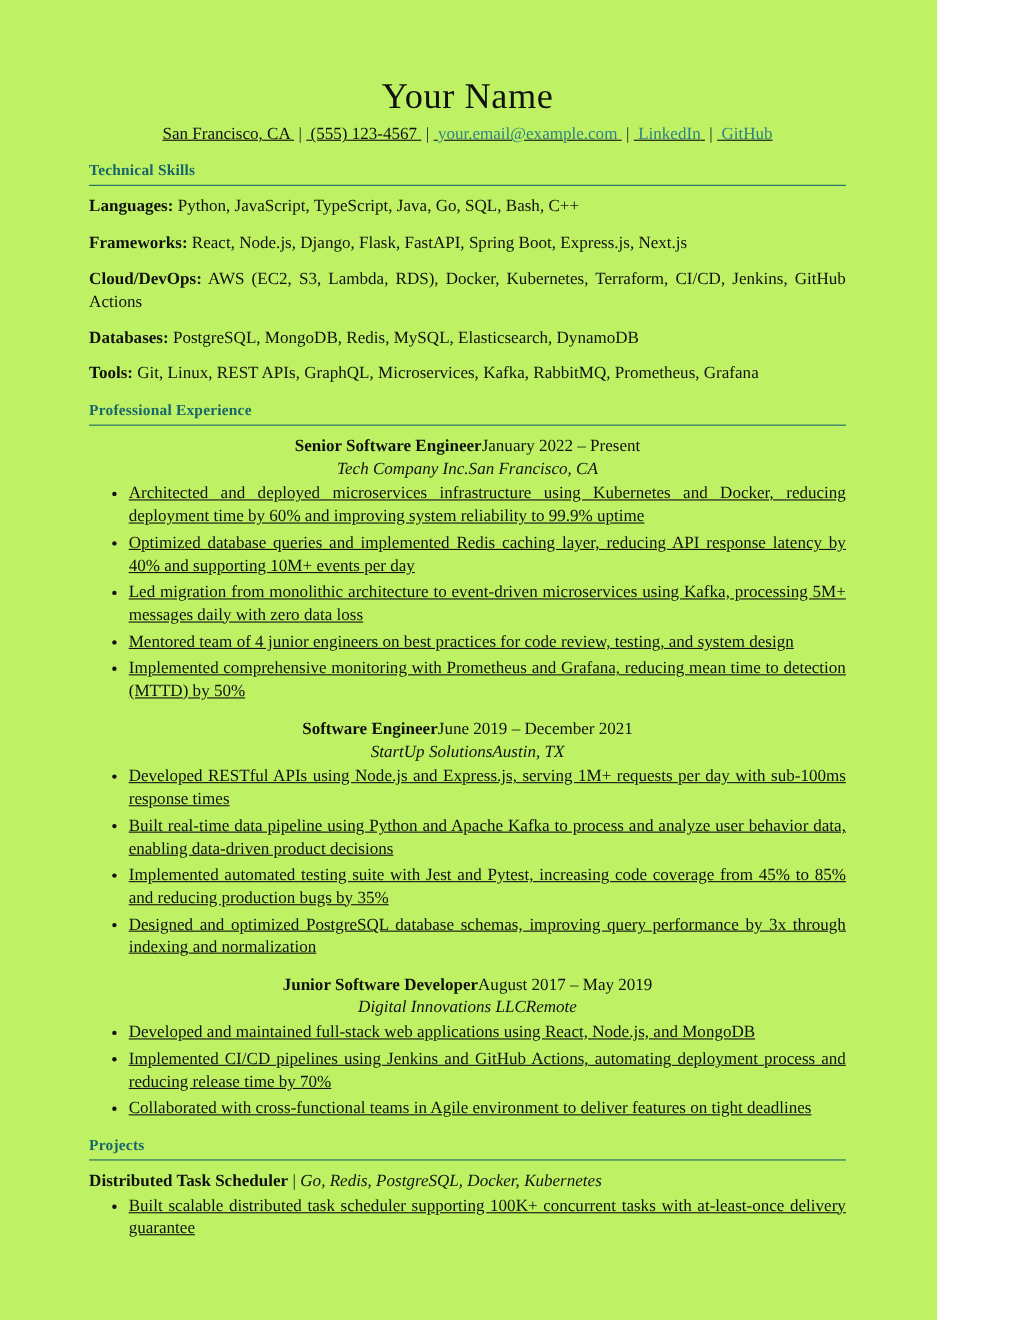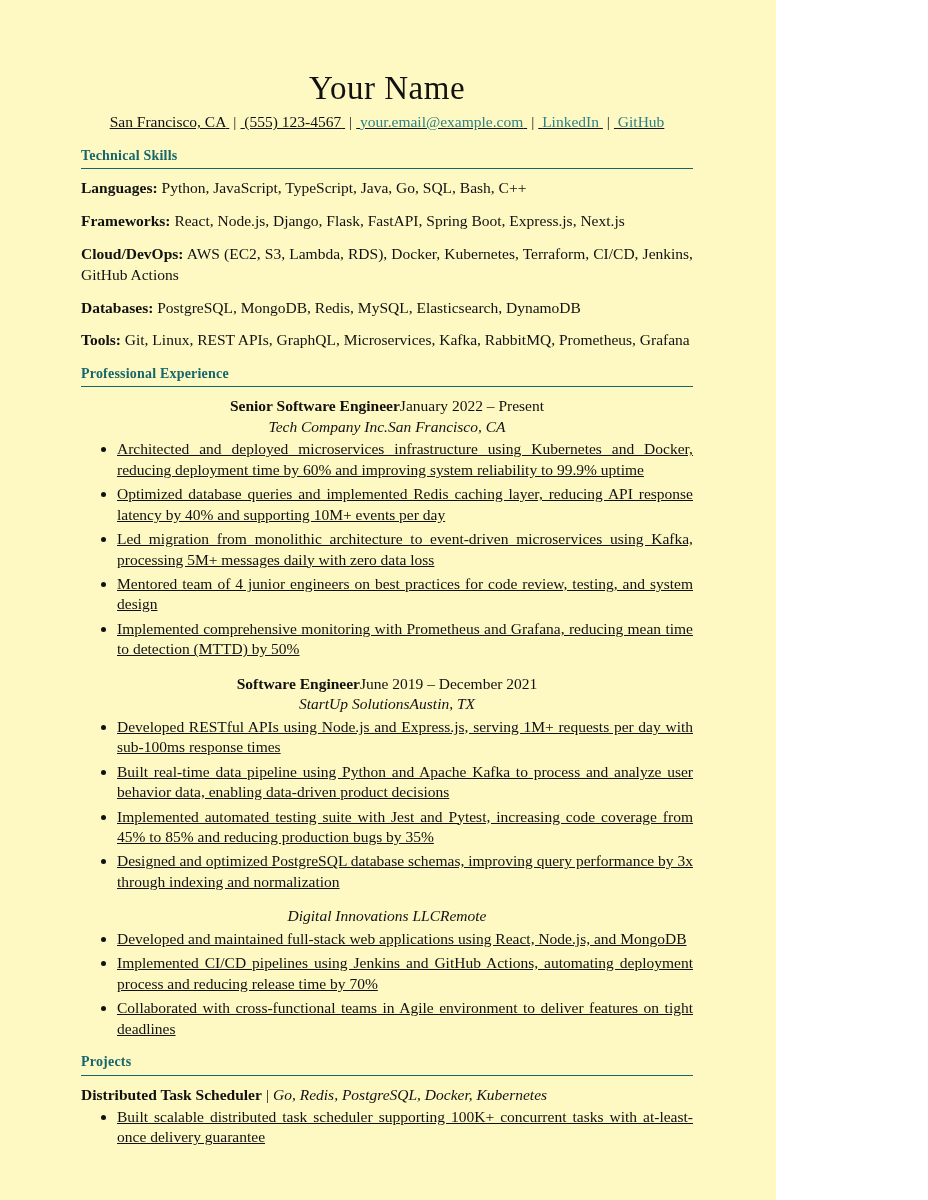--- a/index.html
+++ b/index.html
@@ -2,23 +2,23 @@
 <html><head>
 <meta charset="utf-8">
 <style>
   html, body {
     margin: 0;
     padding: 0;
     background: #ffffff;
   }
   .page {
     position: relative;
-    width: 776px;
+    width: 852px;
     height: 1200px;
-    background: #fef9c3;
+    background: #bef264;
     box-sizing: border-box;
     padding: 70px 83px 40px 81px;
     font-family: "Liberation Serif", "DejaVu Serif", serif;
     font-size: 15.5px;
     color: #111111;
     line-height: 1.32;
     overflow: hidden;
   }
   
   .name {
@@ -143,20 +143,24 @@
       </div>
       <ul class="bullets">
         <li>Developed RESTful APIs using Node.js and Express.js, serving 1M+ requests per day with sub-100ms response times</li>
         <li>Built real-time data pipeline using Python and Apache Kafka to process and analyze user behavior data, enabling data-driven product decisions</li>
         <li>Implemented automated testing suite with Jest and Pytest, increasing code coverage from 45% to 85% and reducing production bugs by 35%</li>
         <li>Designed and optimized PostgreSQL database schemas, improving query performance by 3x through indexing and normalization</li>
       </ul>
     </div>
 
     <div class="job">
+      <div class="job-head">
+        <span class="job-title">Junior Software Developer</span>
+        <span class="job-dates">August 2017 – May 2019</span>
+      </div>
       <div class="job-subhead">
         <span class="job-company">Digital Innovations LLC</span>
         <span class="job-location">Remote</span>
       </div>
       <ul class="bullets">
         <li>Developed and maintained full-stack web applications using React, Node.js, and MongoDB</li>
         <li>Implemented CI/CD pipelines using Jenkins and GitHub Actions, automating deployment process and reducing release time by 70%</li>
         <li>Collaborated with cross-functional teams in Agile environment to deliver features on tight deadlines</li>
       </ul>
     </div>

